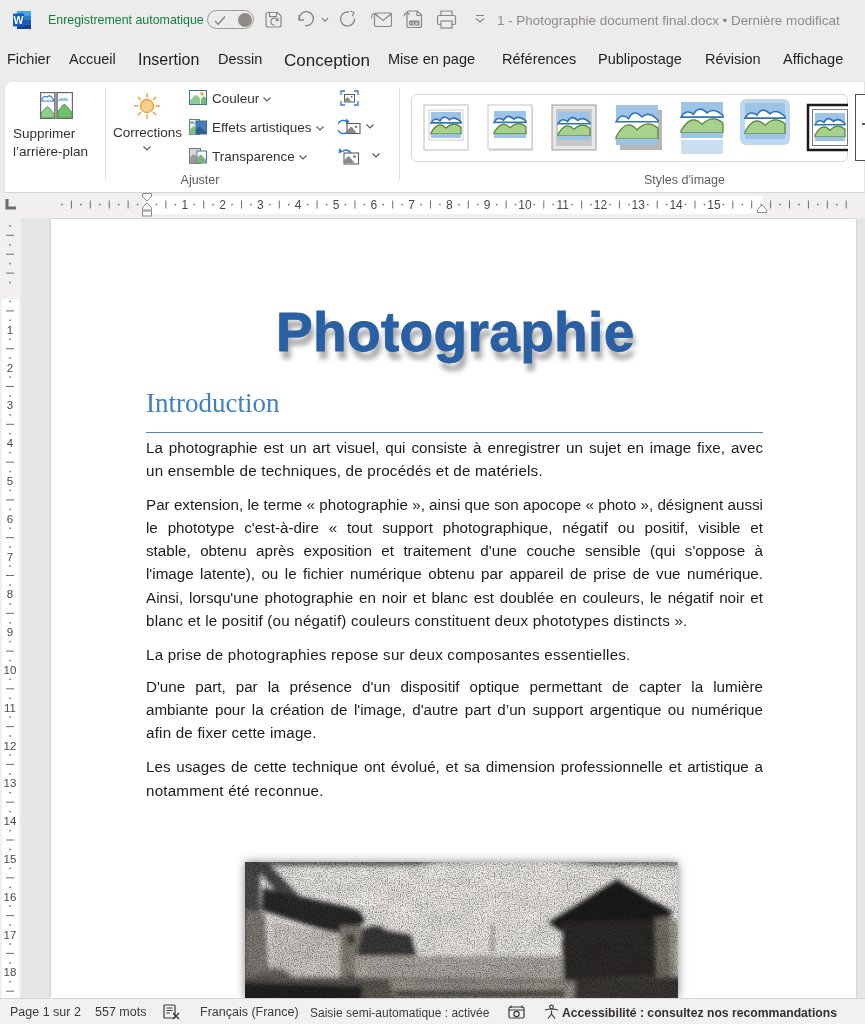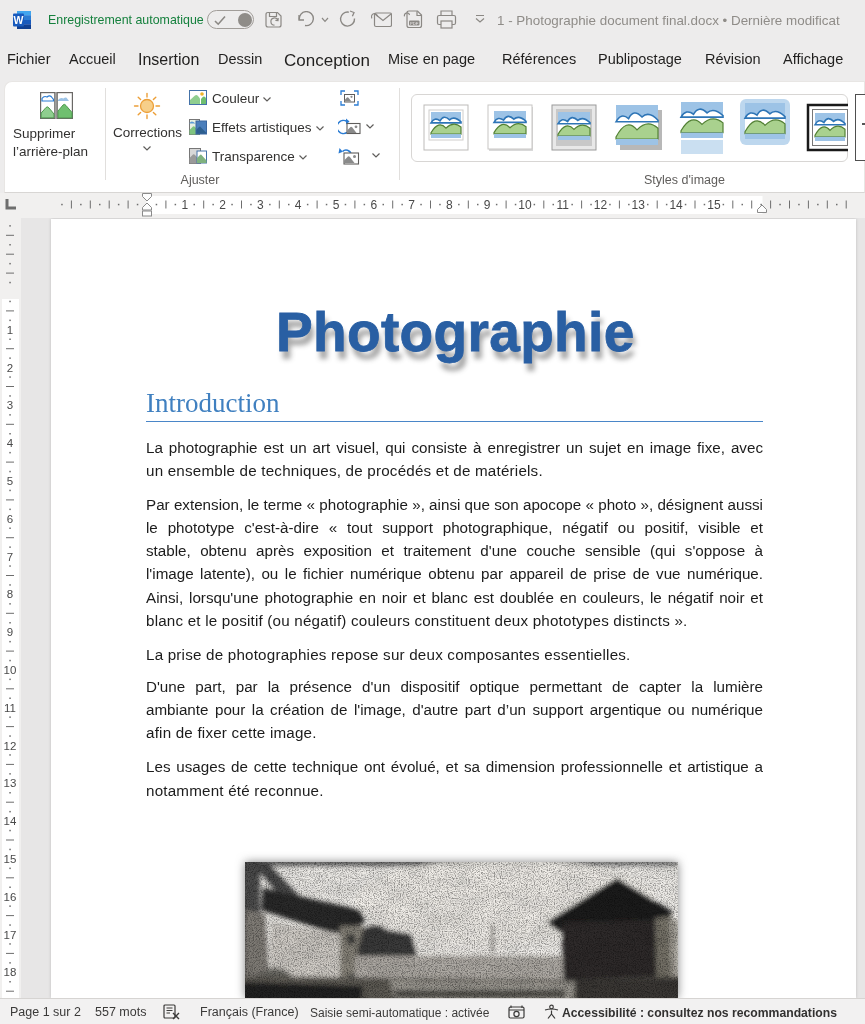--- a/index.html
+++ b/index.html
@@ -447,21 +447,21 @@
           <rect x="6" y="16.8" width="8" height="1" fill="#6e6e6e"></rect>
           <rect x="9.3" y="7.1" width="1.5" height="1.5" fill="#6e6e6e"></rect>
         </svg>
       </div>
 
   <div class="abs" style="left:51px;top:1px;width:805px;height:779px;background:#ffffff;box-shadow:0 0 3px rgba(0,0,0,0.18)"></div>
 
   <div class="abs" style="left:276px;top:87px;width:370px;height:70px;">
     <div style="font-size:55px;line-height:55px;font-weight:bold;color:#295fa3;white-space:nowrap;letter-spacing:0.35px;text-shadow:3px 8px 5px rgba(158,158,158,0.9);-webkit-text-stroke:0.8px #295fa3;">Photographie</div>
   </div>
-  <div class="abs" style="left:146px;top:172px;width:617px;border-bottom:1.5px solid #4a86c8;padding-bottom:4px;font-family:'Liberation Serif',serif;font-size:27px;line-height:27px;color:#4080c0">Introduction</div>
+  <div class="abs" style="left:146px;top:172px;width:617px;border-bottom:1.5px solid #4a86c8;padding-bottom:15px;font-family:'Liberation Serif',serif;font-size:27px;line-height:27px;color:#4080c0">Introduction</div>
 <div class="abs" style="left:146px;top:217.5px;width:617px;font-size:15.2px;color:#1c1c1c">
         <div style="margin-bottom:10.6px">
           <div style="line-height:23.25px;text-align:justify;text-align-last:justify;">La photographie est un art visuel, qui consiste à enregistrer un sujet en image fixe, avec</div>
           <div style="line-height:23.25px;white-space:nowrap;letter-spacing:0.2px;">un ensemble de techniques, de procédés et de matériels.</div>
         </div>
         <div style="margin-bottom:10.6px">
           <div style="line-height:23.25px;text-align:justify;text-align-last:justify;">Par extension, le terme «&nbsp;photographie&nbsp;», ainsi que son apocope «&nbsp;photo&nbsp;», désignent aussi</div>
           <div style="line-height:23.25px;text-align:justify;text-align-last:justify;">le phototype c'est-à-dire «&nbsp;tout support photographique, négatif ou positif, visible et</div>
           <div style="line-height:23.25px;text-align:justify;text-align-last:justify;">stable, obtenu après exposition et traitement d'une couche sensible (qui s'oppose à</div>
           <div style="line-height:23.25px;text-align:justify;text-align-last:justify;">l'image latente), ou le fichier numérique obtenu par appareil de prise de vue numérique.</div>

